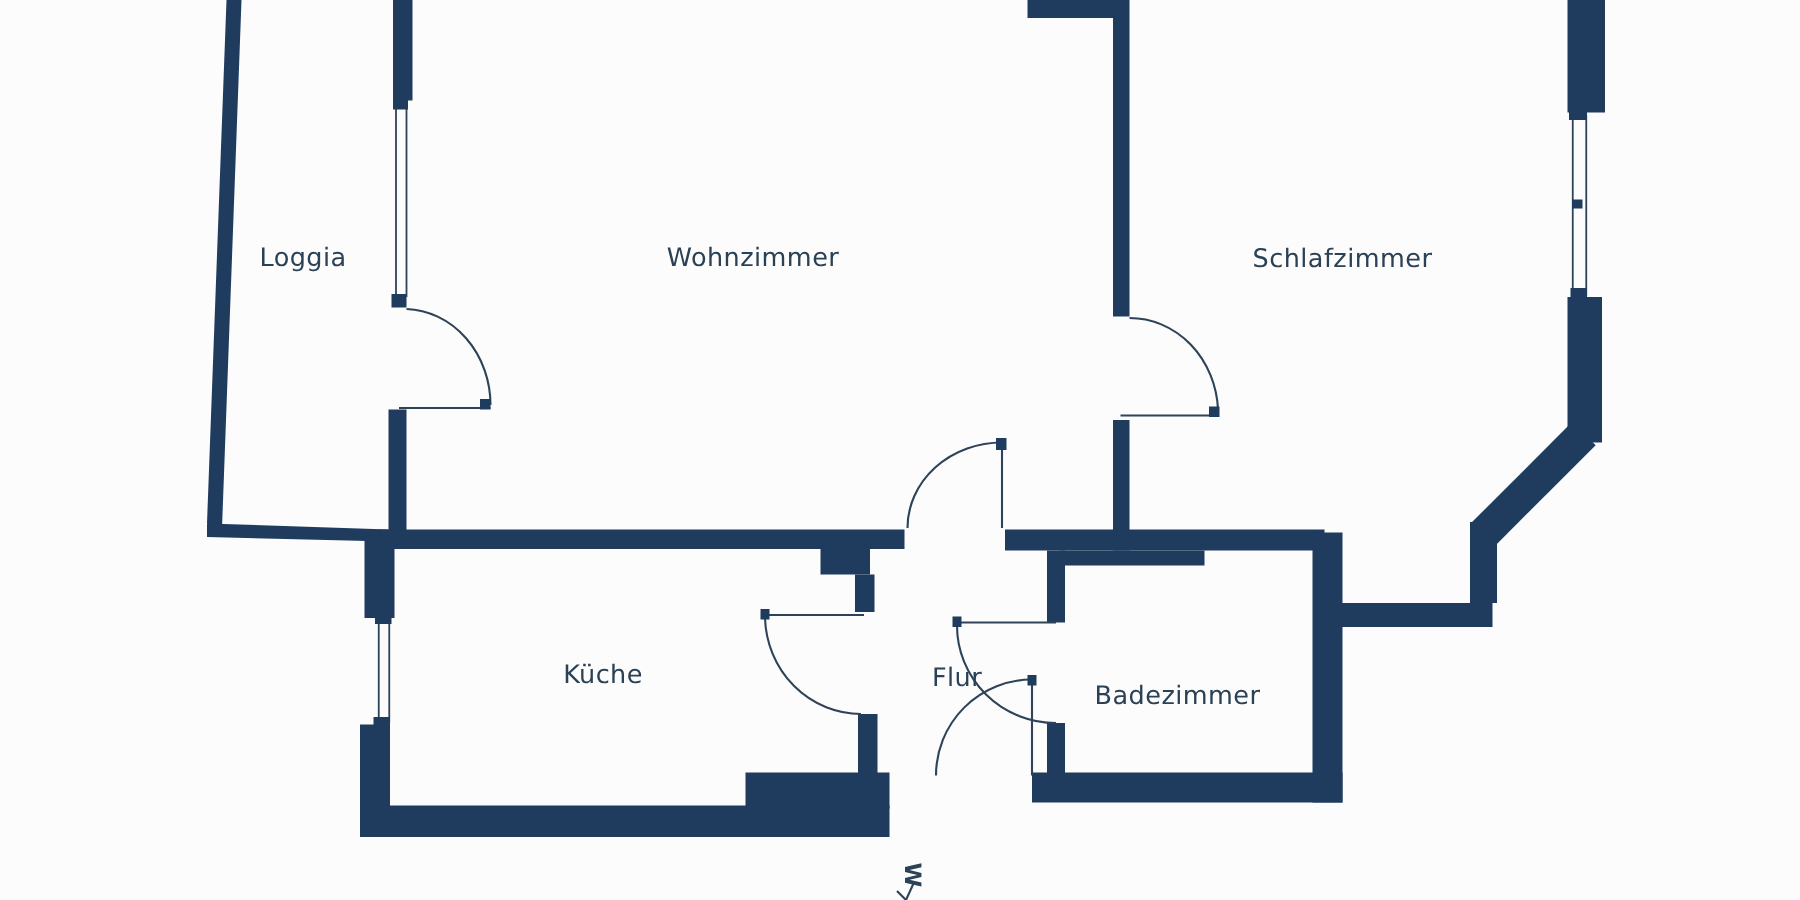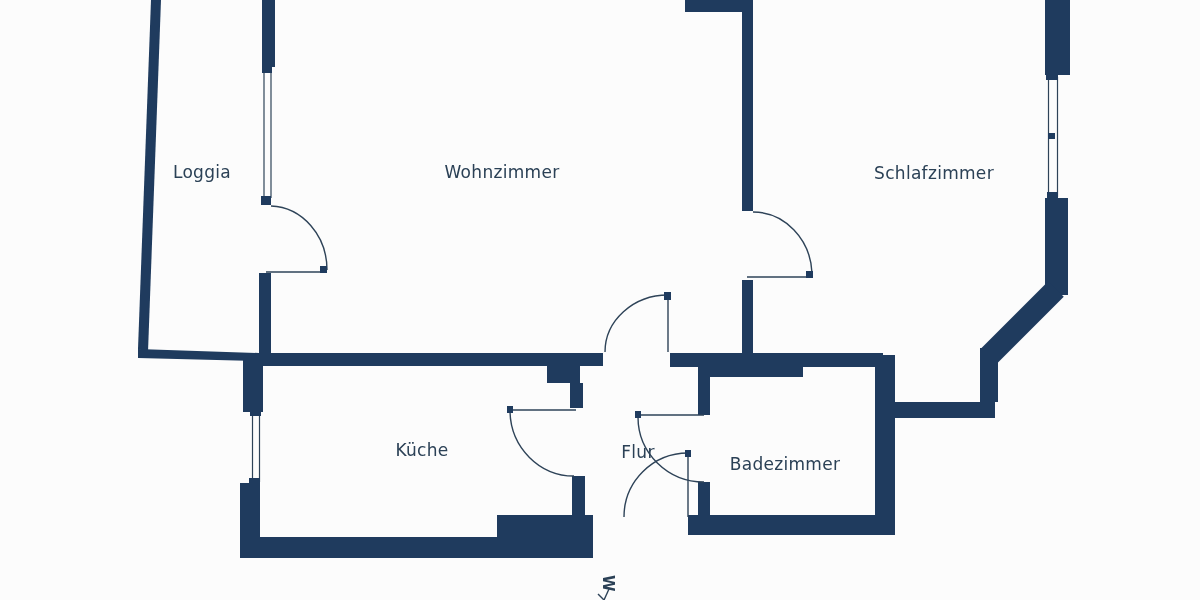--- a/index.html
+++ b/index.html
@@ -131,17 +131,17 @@
 
     <g>
       <text class="compass-text" x="604" y="586" transform="rotate(90 609 580)">W</text>
       <line class="thin" x1="609" y1="589" x2="604" y2="600"></line>
       <line class="thin" x1="598" y1="594" x2="604" y2="600"></line>
     </g>
   </svg>
 
   <div class="room-label" style="left:202px;top:172px">Loggia</div>
   <div class="room-label" style="left:502px;top:172px">Wohnzimmer</div>
-  <div class="room-label" style="left:934px;top:173px">Schlafzimmer</div>
-  <div class="room-label" style="left:422px;top:450px">Küche</div>
+  <div class="room-label" style="left:895px;top:173px">Schlafzimmer</div>
+  <div class="room-label" style="left:402px;top:450px">Küche</div>
   <div class="room-label" style="left:638px;top:452px">Flur</div>
   <div class="room-label" style="left:785px;top:464px">Badezimmer</div>
 </div>
 
 </body></html>

